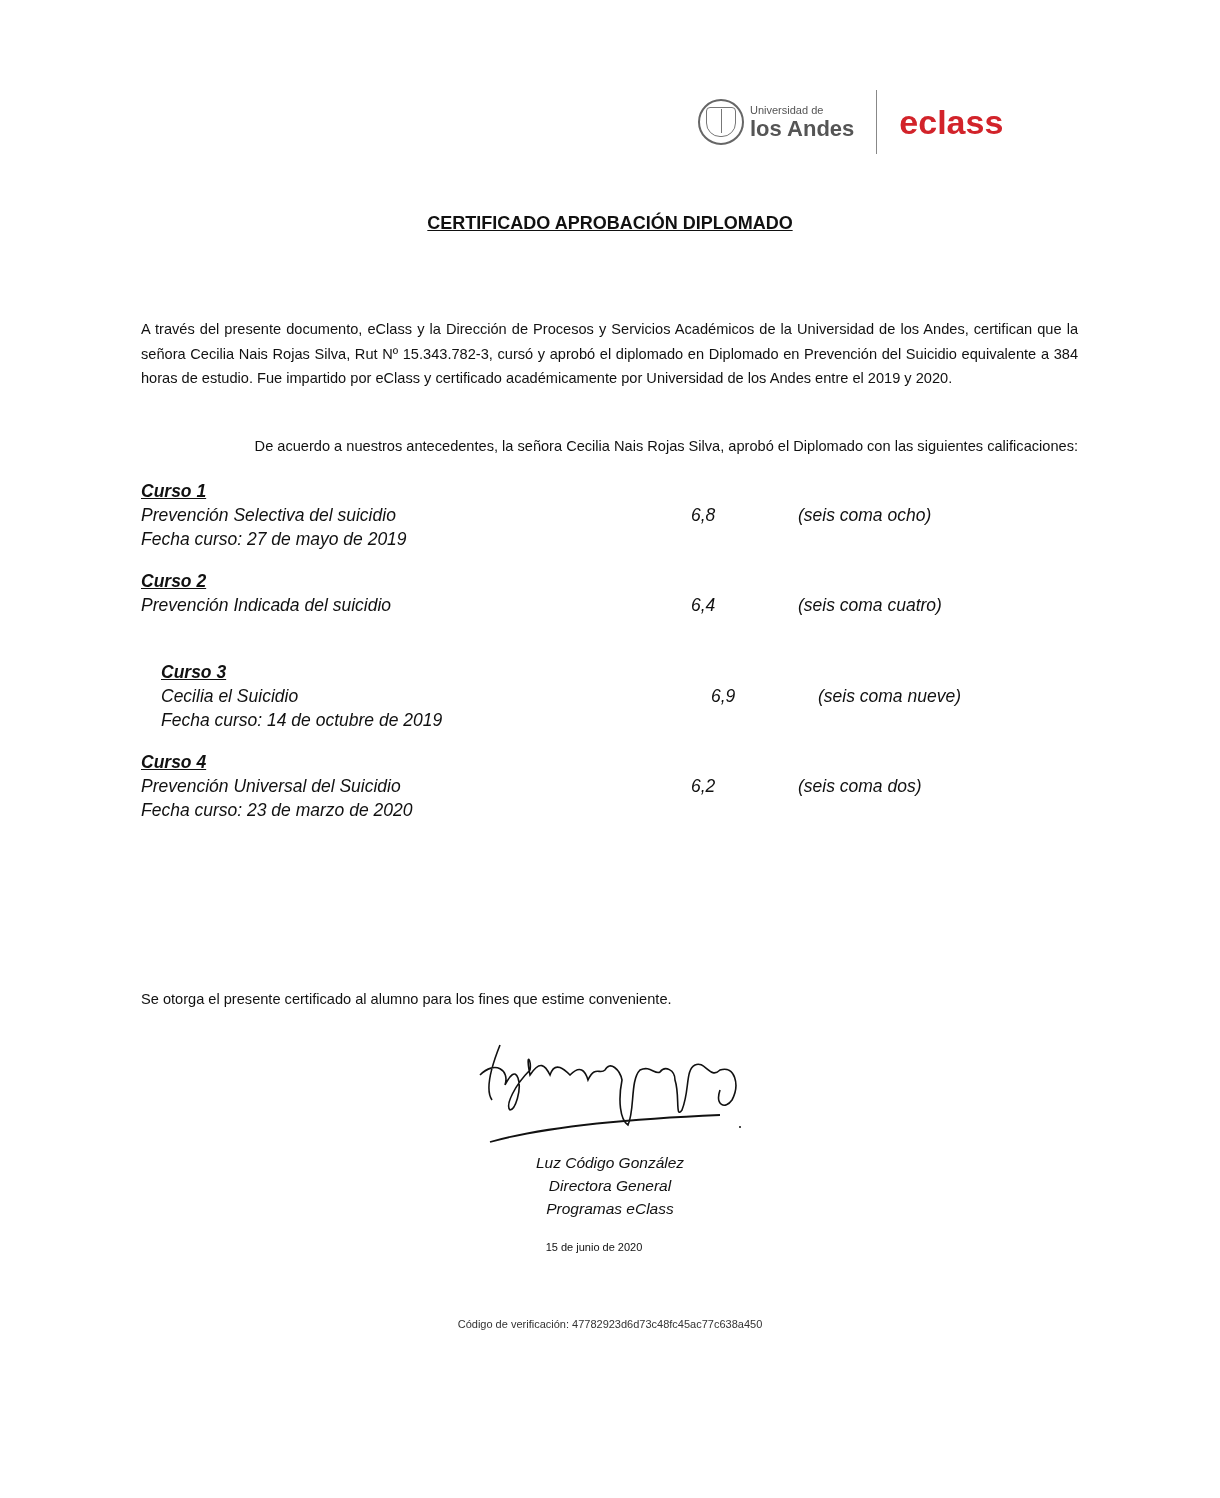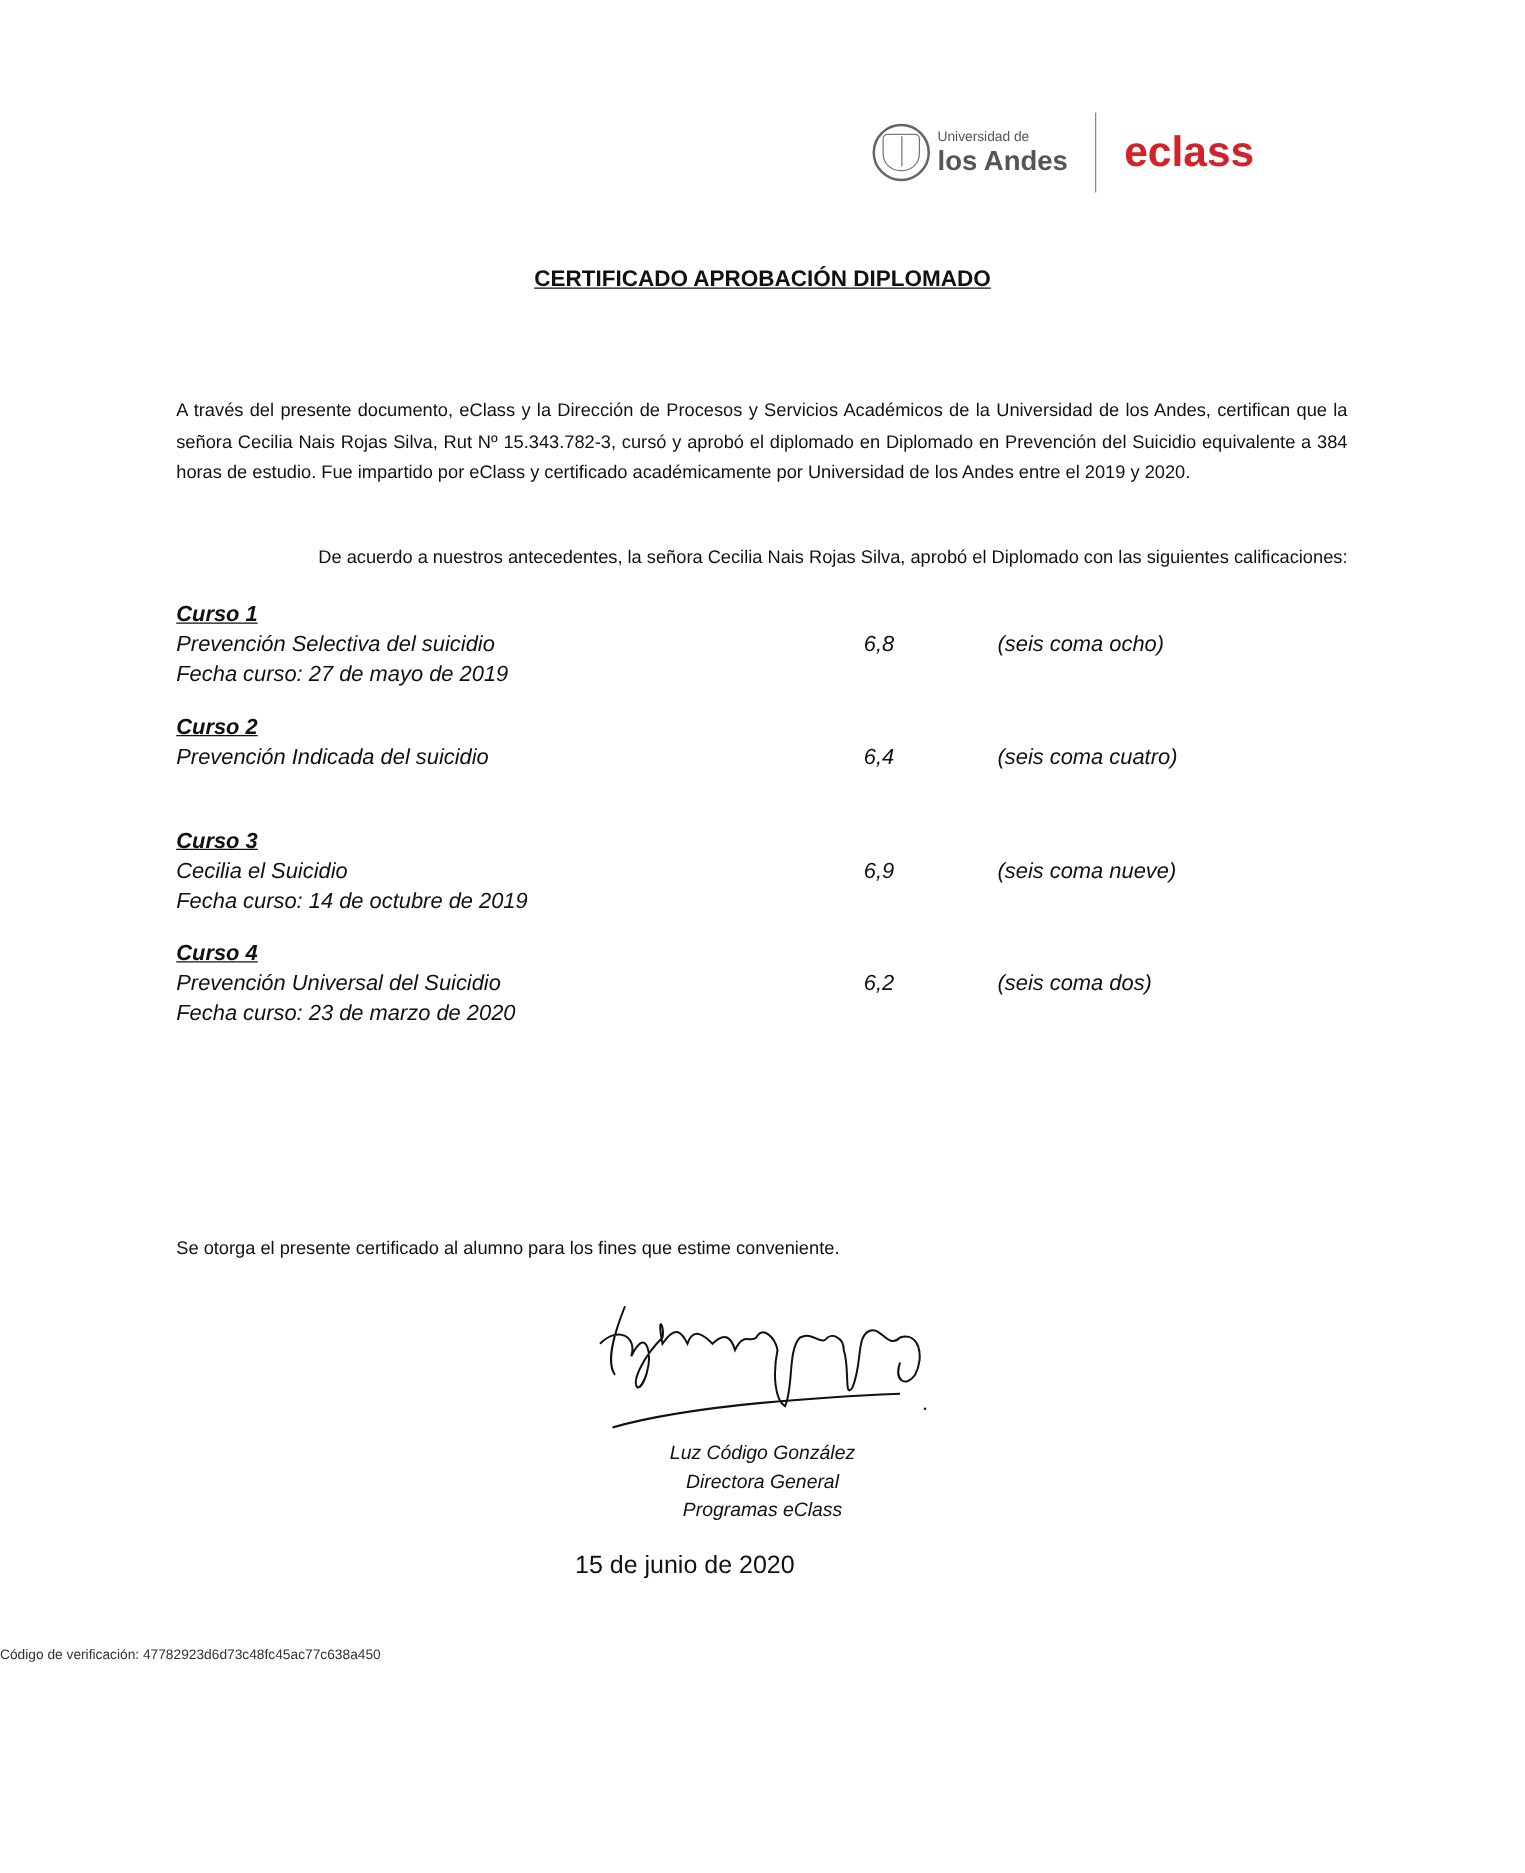--- a/index.html
+++ b/index.html
@@ -15,26 +15,26 @@
   .eclass { font-size:34px; font-weight:bold; color:#d2232a; letter-spacing:0px; }
   .title { position:absolute; top:213px; left:0; width:1220px; text-align:center; font-size:18px; font-weight:bold; text-decoration:underline; }
   .para { position:absolute; left:141px; width:937px; font-size:14.6px; line-height:24.5px; text-align:justify; }
   .p1 { top:317px; }
   .p2 { top:434px; text-align:right; }
   .course { position:absolute; left:141px; width:900px; font-style:italic; font-size:17.5px; line-height:24.2px; }
   .course .head { font-weight:bold; text-decoration:underline; }
   .course .row { position:relative; }
   .course .grade { position:absolute; left:550px; top:0; }
   .course .words { position:absolute; left:657px; top:0; }
-  .c1 { top:479px; } .c2 { top:569px; } .c3 { top:660px; } .c4 { top:750px; }
+  .c1 { top:479px; } .c2 { top:569px; } .c3 { top:660px;margin-left:20px; } .c4 { top:750px; }
   .closing { position:absolute; top:991px; left:141px; font-size:14.6px; }
   .sig { position:absolute; top:1030px; left:470px; width:290px; height:120px; }
   .signer { position:absolute; top:1151px; left:460px; width:300px; text-align:center; font-style:italic; font-size:15.5px; line-height:23px; }
-  .date { position:absolute; top:1241px; left:460px; width:300px; text-align:left; font-size:20px; }
-  .verify { position:absolute; top:1316px; left:0; width:1220px; font-size:11px; line-height:16px; color:#333; }
+  .date { position:absolute; top:1241px; left:444px; width:300px; text-align:center; font-size:11px; }
+  .verify { position:absolute; top:1316px; left:0; width:1220px; text-align:center; font-size:11px; line-height:16px; color:#333; }
 </style>
 </head>
 <body>
 
 <div class="logos">
   <div class="seal"></div>
   <div class="uandes">
     <span class="small">Universidad de</span>
     <span class="big">los Andes</span>
   </div>

